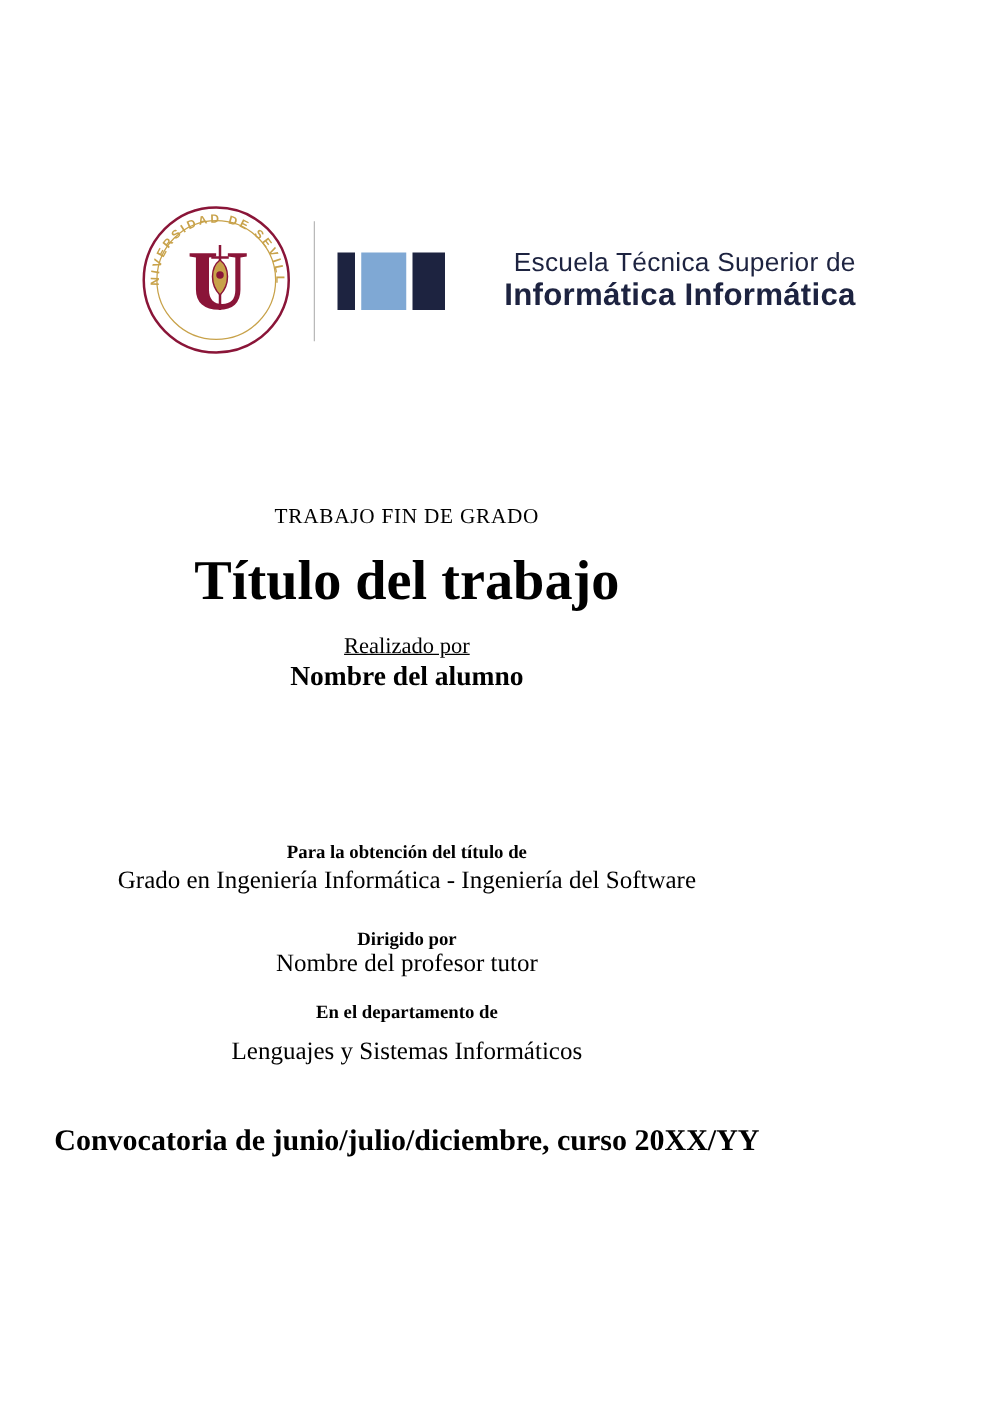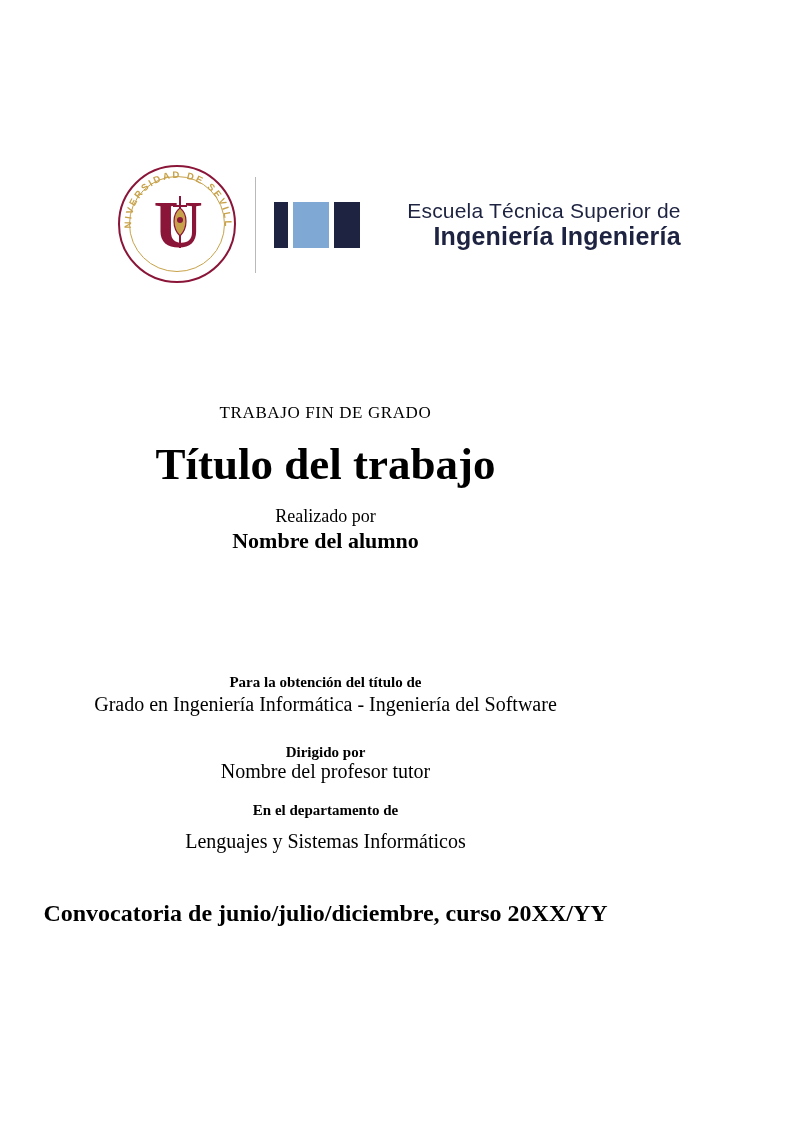--- a/index.html
+++ b/index.html
@@ -144,20 +144,21 @@
     letter-spacing: 0.6px;
   }
   .doc-title {
     top: 438px;
     font-size: 45px;
     font-weight: 700;
   }
   .realizado-label {
     top: 506px;
     font-size: 18px;
+    text-decoration: underline;
   }
   .student-name {
     top: 528px;
     font-size: 22px;
     font-weight: 700;
   }
 
   .obtencion-label {
     top: 674px;
     font-size: 15px;
@@ -224,21 +225,21 @@
       <span class="mark mark-a"></span>
       <span class="mark mark-b"></span>
       <span class="mark mark-c"></span>
       <span class="mark-col">
         <span class="top"></span>
         <span class="bot"></span>
       </span>
     </div>
     <div class="etsii-text">
       <div class="etsii-line1">Escuela Técnica Superior de</div>
-      <div class="etsii-line2">Ingeniería Ingeniería</div>
+      <div class="etsii-line2">Informática Informática</div>
     </div>
   </div>
 </div>
 
 <div class="center-block kicker">TRABAJO FIN DE GRADO</div>
 <div class="center-block doc-title">Título del trabajo</div>
 
 <div class="center-block realizado-label">Realizado por</div>
 <div class="center-block student-name">Nombre del alumno</div>
 

